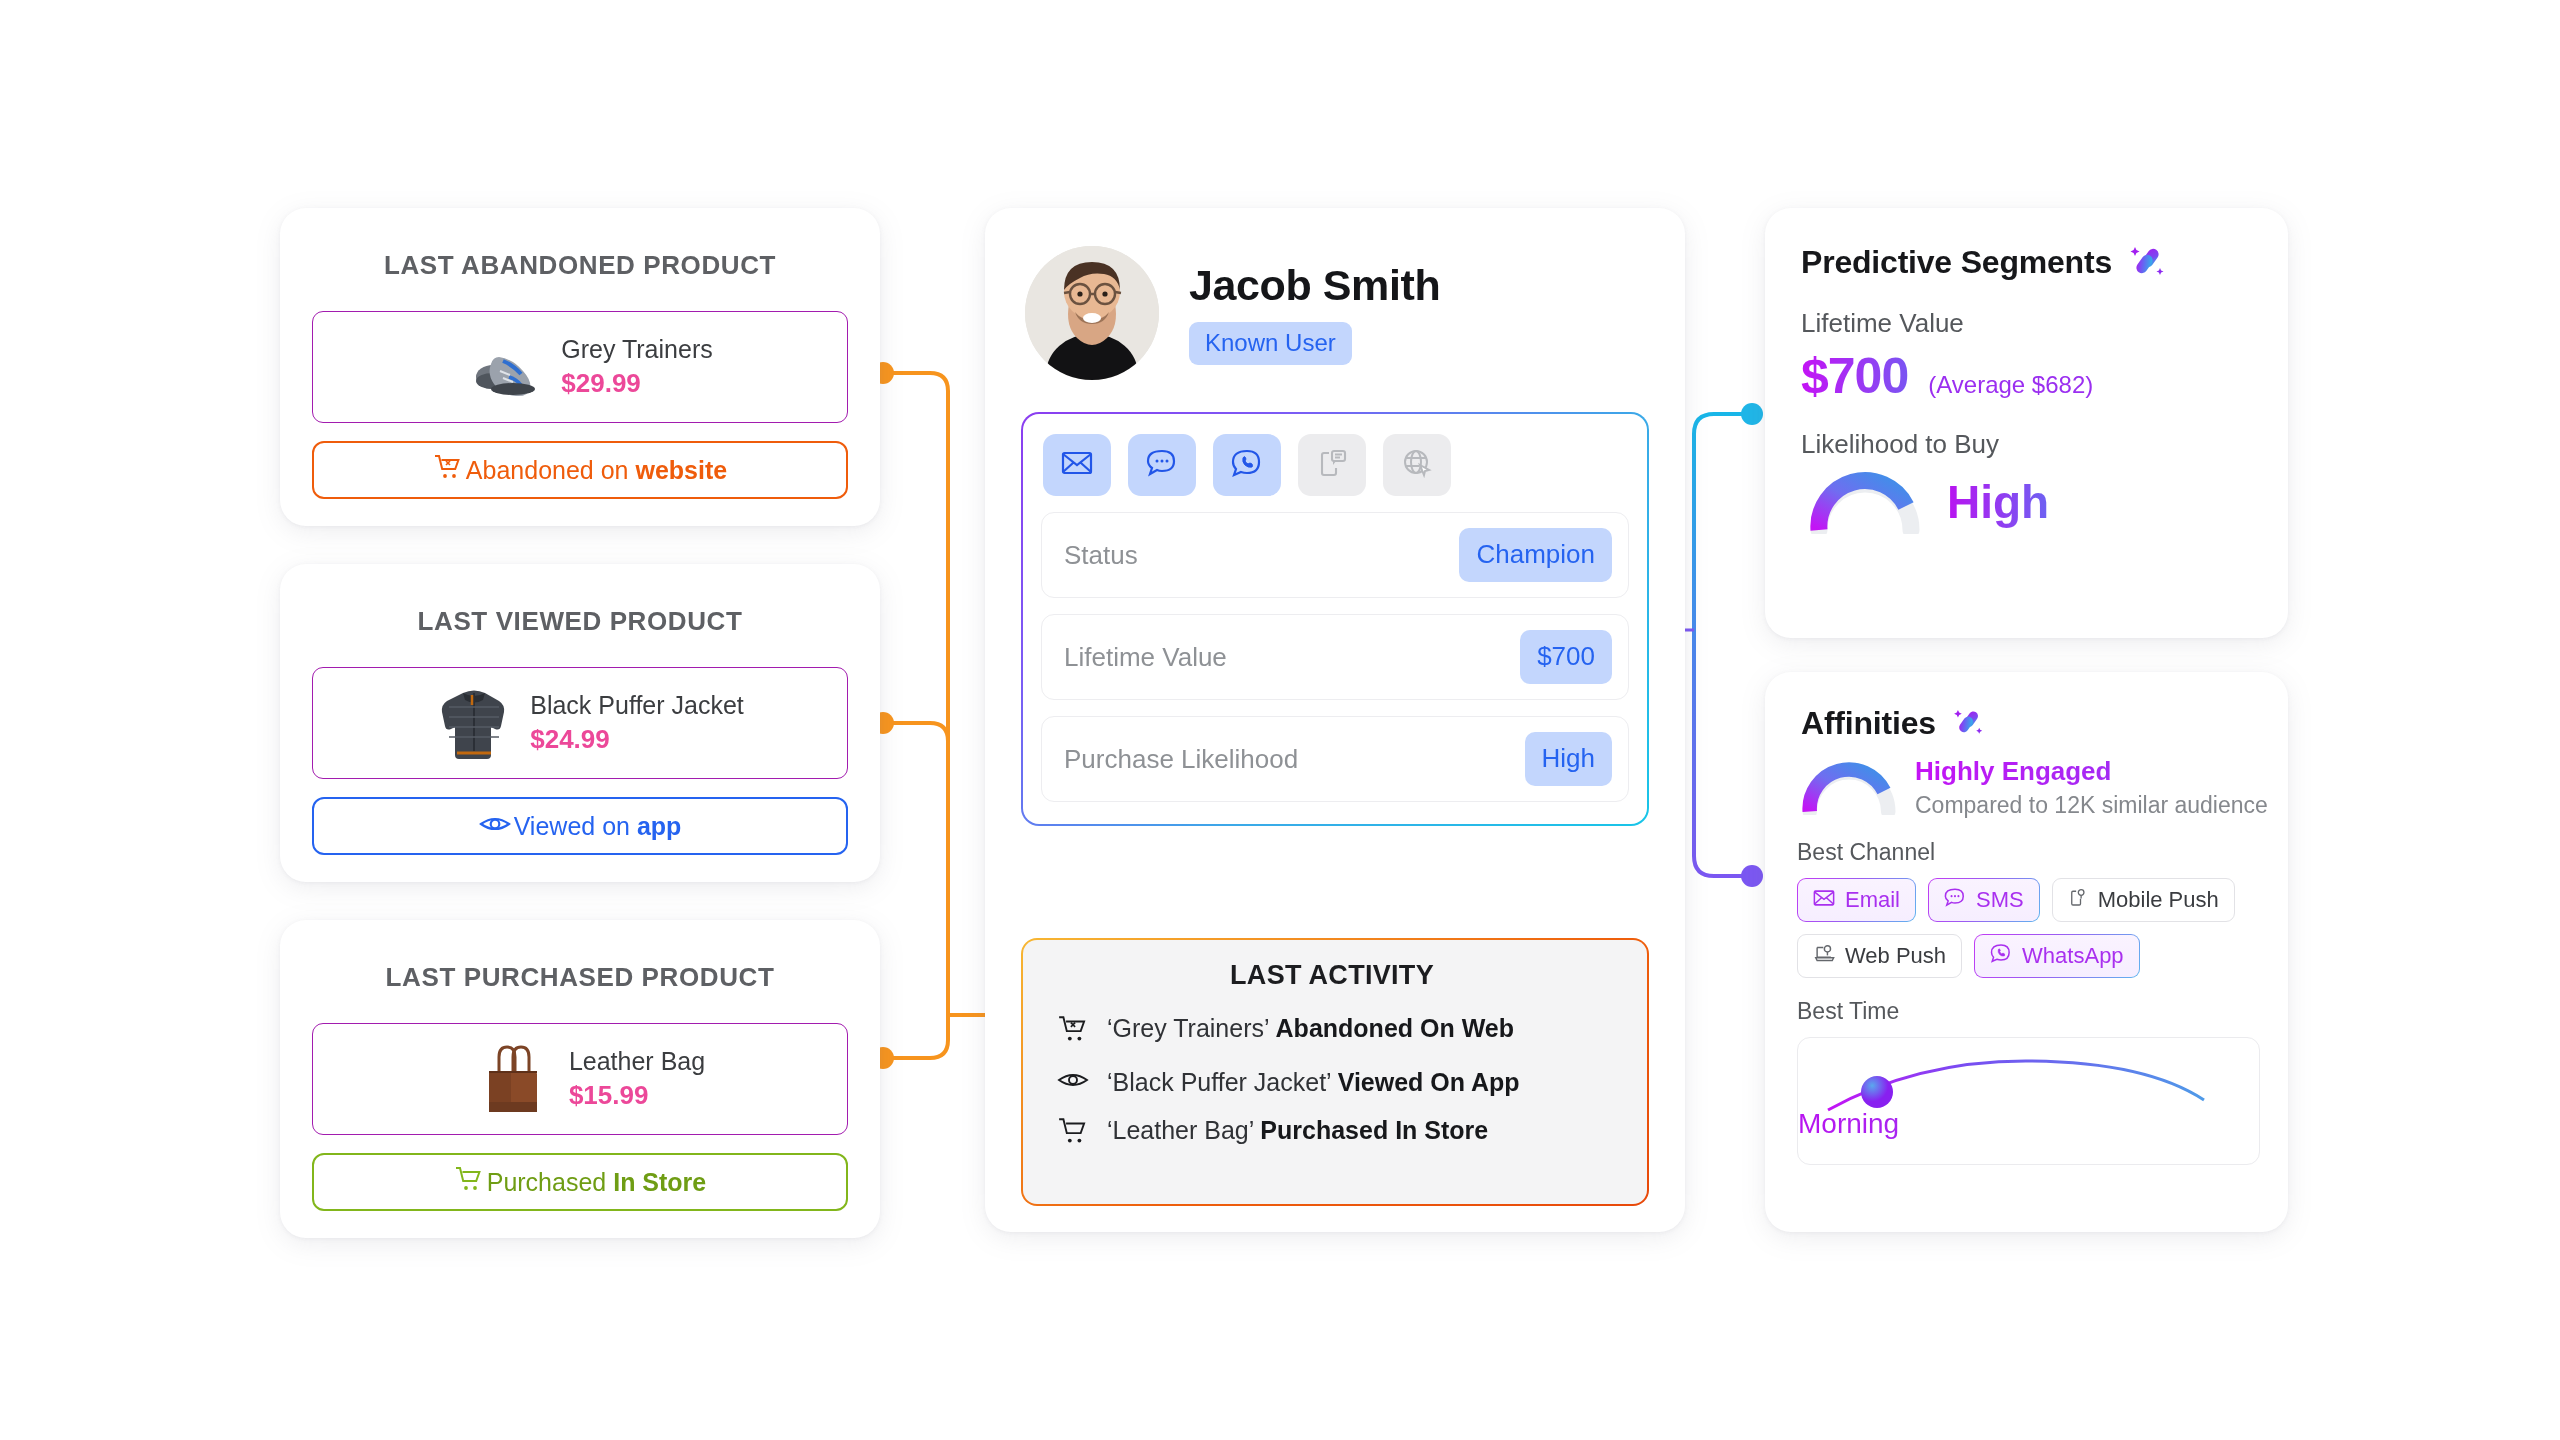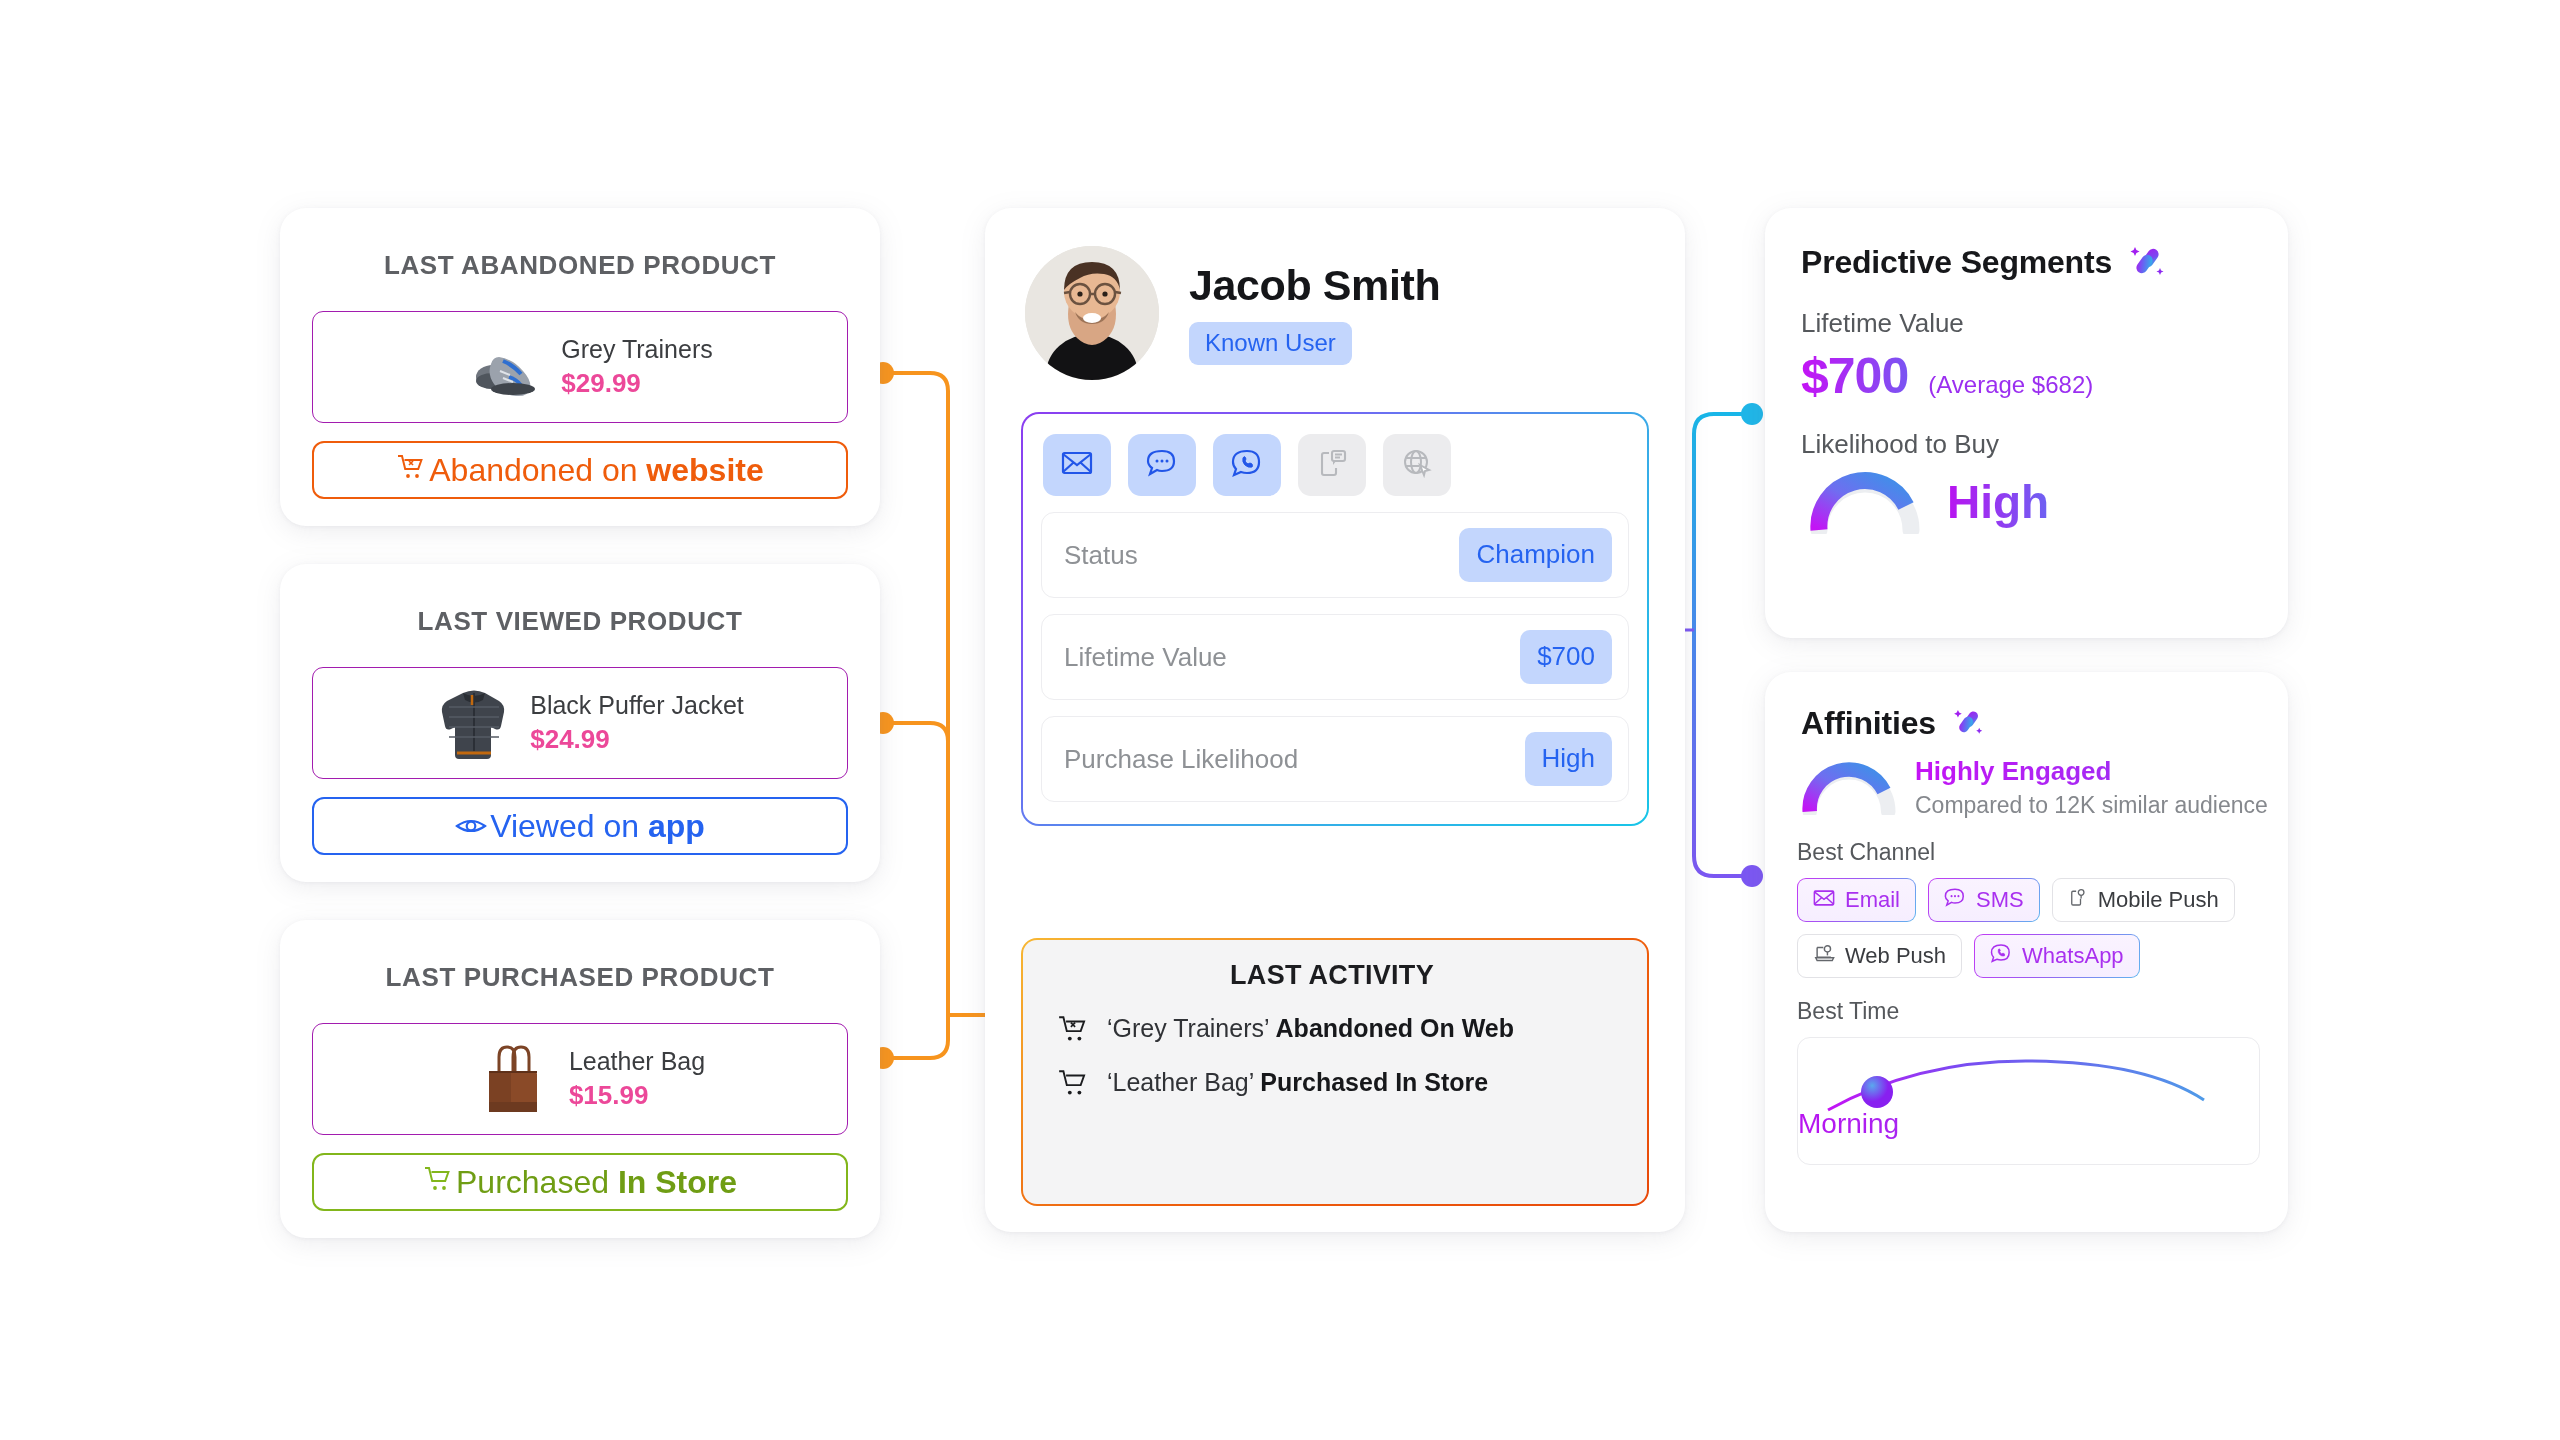--- a/index.html
+++ b/index.html
@@ -56,21 +56,21 @@
   .prod-name { font-size: 25px; color: #3b3d40; }
   .prod-price { font-size: 26px; font-weight: bold; color: #ec4899; }
 
   .pill {
     margin: 18px 32px 0 32px;
     height: 58px;
     border-radius: 12px;
     border: 2px solid;
     display: flex; align-items: center; justify-content: center;
     gap: 3px;
-    font-size: 32px;
+    font-size: 25px;
     background: #fff;
   }
   .pill b { font-weight: bold; }
   .pill-orange { border-color: #ef5c0b; color: #ef5c0b; }
   .pill-blue   { border-color: #2563f0; color: #2563f0; }
   .pill-green  { border-color: #82b61b; color: #6f9d14; }
 
   
   .center-card { left: 985px; top: 208px; width: 700px; height: 1024px; }
 
@@ -422,20 +422,29 @@
             <svg width="32" height="30" viewBox="0 0 30 28" fill="none" stroke="#1b1c1f" stroke-width="1.8">
               <path d="M2 3h4l3.2 13h13l3.2-9H8.5"></path>
               <circle cx="12" cy="23" r="1.8" fill="#1b1c1f" stroke="none"></circle>
               <circle cx="21" cy="23" r="1.8" fill="#1b1c1f" stroke="none"></circle>
               <path d="M13 8l4 4M17 8l-4 4" stroke-width="1.5"></path>
             </svg>
           </span>
           <span><span>‘Grey Trainers’</span> <b>Abandoned On Web</b></span>
         </div>
 
+        <div class="act-item">
+          <span>
+            <svg width="32" height="24" viewBox="0 0 32 22" fill="none" stroke="#1b1c1f" stroke-width="1.9">
+              <path d="M2 11 q14 -10 28 0 q-14 10 -28 0z"></path>
+              <circle cx="16" cy="11" r="4"></circle>
+            </svg>
+          </span>
+          <span><span>‘Black Puffer Jacket’</span> <b>Viewed On App</b></span>
+        </div>
 
         <div class="act-item">
           <span>
             <svg width="32" height="30" viewBox="0 0 30 28" fill="none" stroke="#1b1c1f" stroke-width="1.8">
               <path d="M2 3h4l3.2 13h13l3.2-9H8.5"></path>
               <circle cx="12" cy="23" r="1.8" fill="#1b1c1f" stroke="none"></circle>
               <circle cx="21" cy="23" r="1.8" fill="#1b1c1f" stroke="none"></circle>
             </svg>
           </span>
           <span><span>‘Leather Bag’</span> <b>Purchased In Store</b></span>

